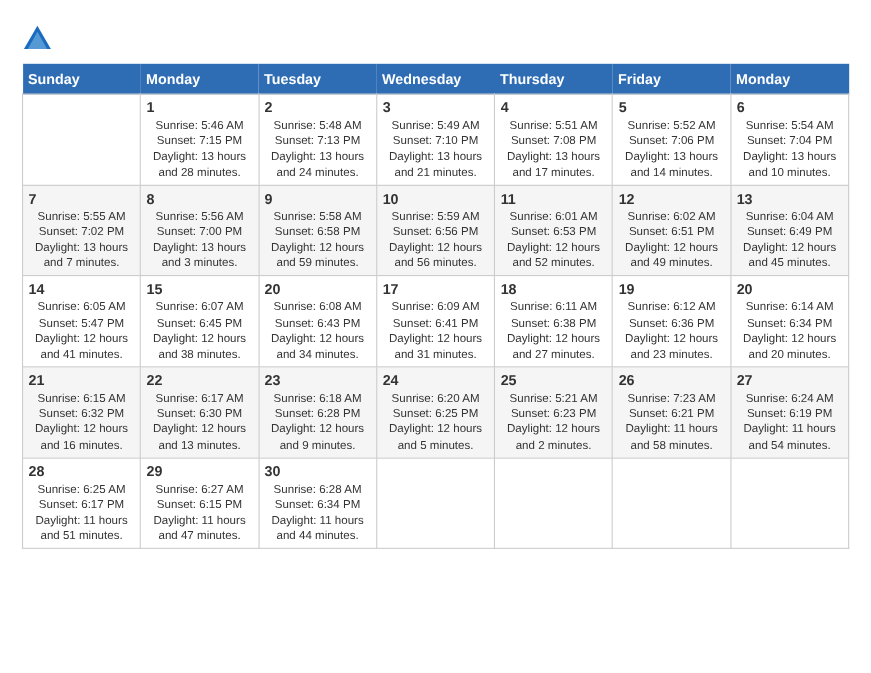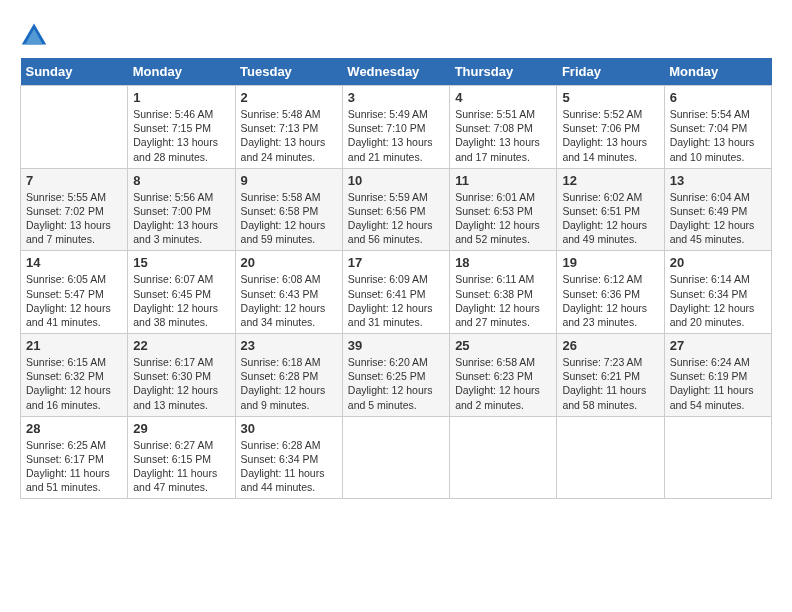--- a/index.html
+++ b/index.html
@@ -66,20 +66,21 @@
       font-size: 13px;
       font-weight: bold;
       color: #333;
       display: block;
       margin-bottom: 2px;
     }
     .day-info {
       color: #333;
       font-size: 10.5px;
       line-height: 1.35;
+      text-align: center;
     }
     tbody tr:nth-child(odd) td { background: #fff; }
     tbody tr:nth-child(even) td { background: #f5f5f5; }
     .empty { background: #fff !important; }
   </style>
 </head>
 <body>
 
 <div class="header">
   <div class="logo">
@@ -251,28 +252,28 @@
 Sunset: 6:30 PM
 Daylight: 12 hours and 13 minutes.</div>
         </td>
         <td>
           <span class="day-num">23</span>
           <div class="day-info">Sunrise: 6:18 AM
 Sunset: 6:28 PM
 Daylight: 12 hours and 9 minutes.</div>
         </td>
         <td>
-          <span class="day-num">39</span>
+          <span class="day-num">24</span>
           <div class="day-info">Sunrise: 6:20 AM
 Sunset: 6:25 PM
 Daylight: 12 hours and 5 minutes.</div>
         </td>
         <td>
           <span class="day-num">25</span>
-          <div class="day-info">Sunrise: 6:58 AM
+          <div class="day-info">Sunrise: 5:21 AM
 Sunset: 6:23 PM
 Daylight: 12 hours and 2 minutes.</div>
         </td>
         <td>
           <span class="day-num">26</span>
           <div class="day-info">Sunrise: 7:23 AM
 Sunset: 6:21 PM
 Daylight: 11 hours and 58 minutes.</div>
         </td>
         <td>

